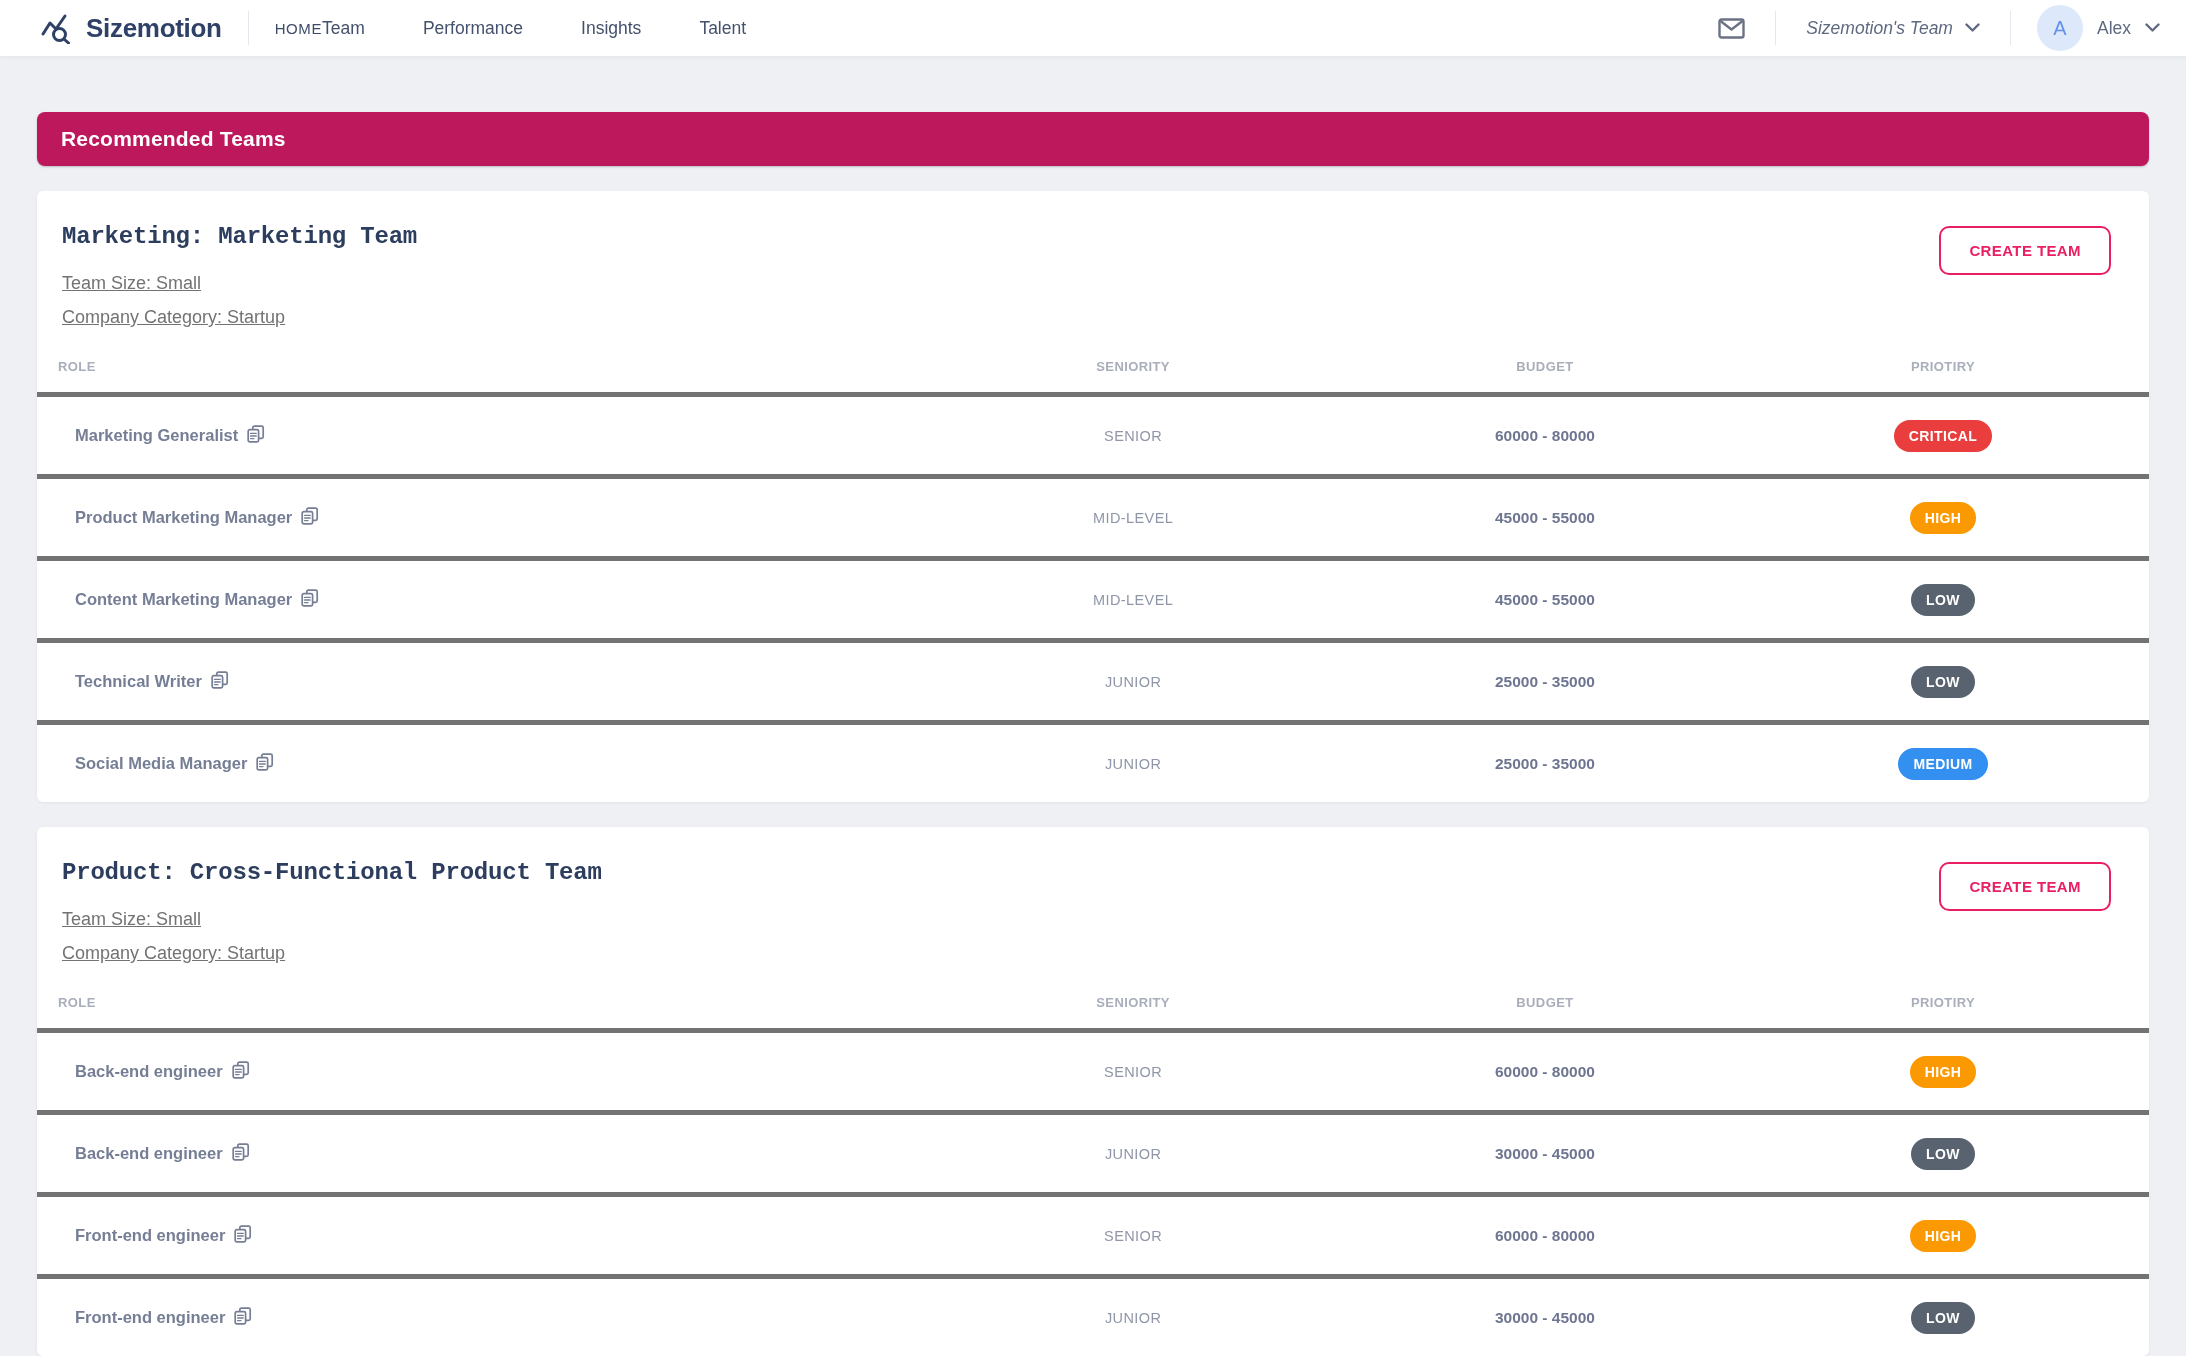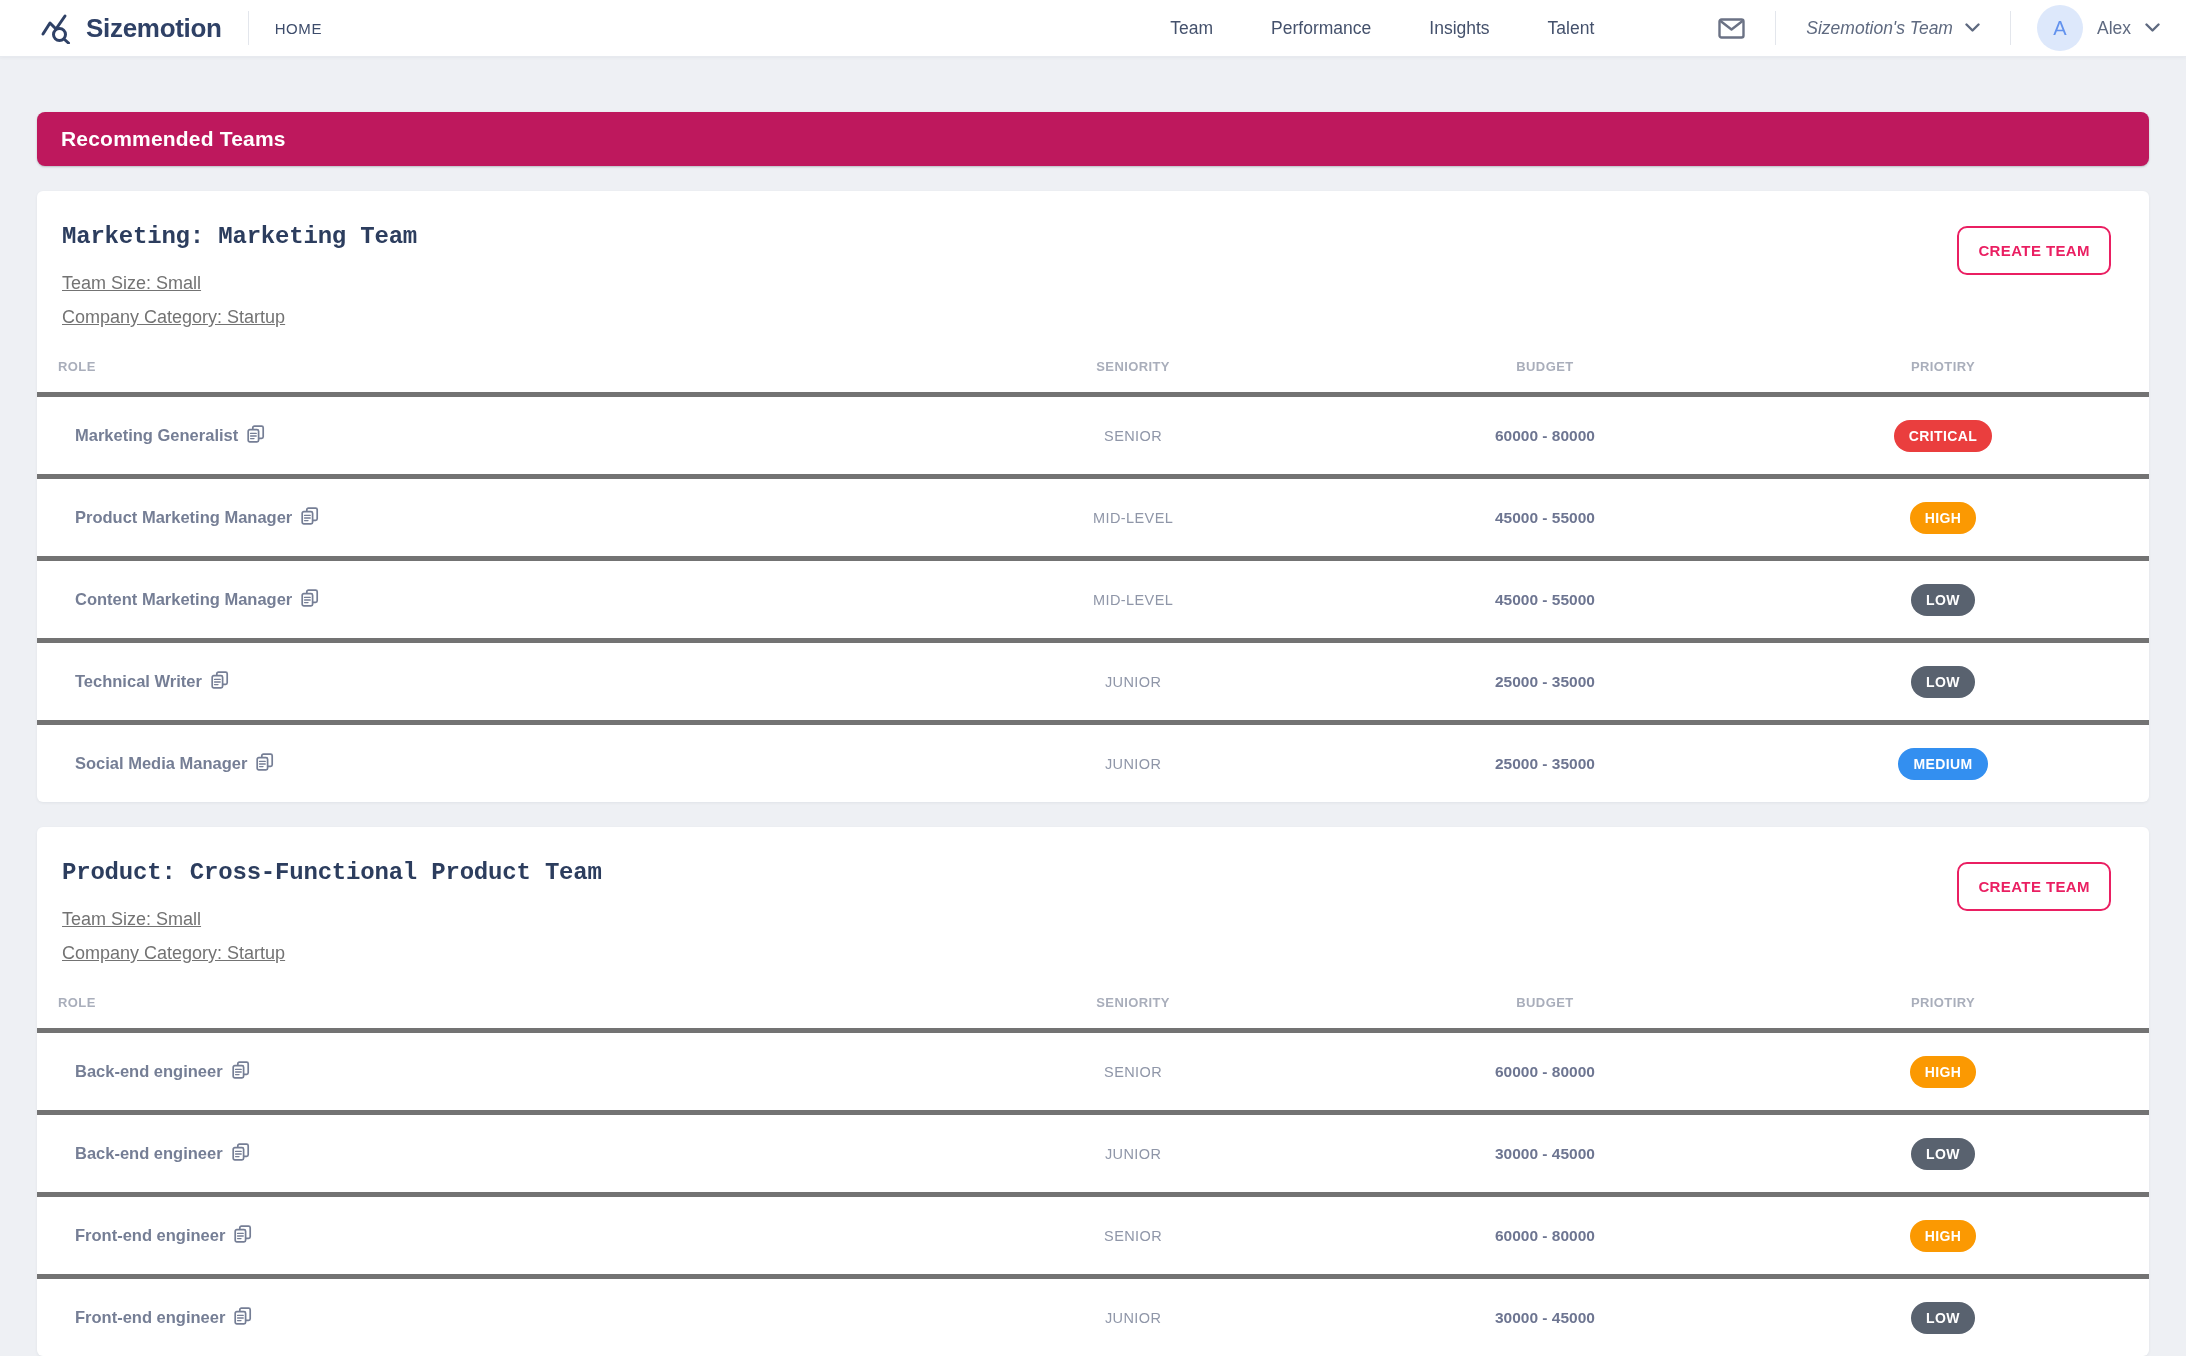--- a/index.html
+++ b/index.html
@@ -15,21 +15,21 @@
     height:57px; background:#ffffff;
     display:flex; align-items:center;
     padding:0 26px 0 40px;
     border-bottom:1px solid #e7eaef;
     box-shadow:0 1px 3px rgba(40,50,70,.05);
   }
   .brand { display:flex; align-items:center; gap:10px; }
   .brand-name { font-size:26px; font-weight:700; color:#2f4166; letter-spacing:-.3px; }
   .nav-divider { width:1px; height:34px; background:#e3e6ec; margin:0 26px; }
   .home-link { font-size:15px; font-weight:500; color:#3d4c6b; letter-spacing:.6px; cursor:pointer; }
-  .nav-center { flex:1; display:flex; justify-content:flex-end; gap:58px; margin-right:120px; }
+  .nav-center { flex:1; display:flex; justify-content:flex-start; gap:58px; margin-right:120px; }
   .nav-item { font-size:17.5px; color:#44516c; cursor:pointer; }
   .nav-right { display:flex; align-items:center; }
   .icon-btn { display:flex; align-items:center; cursor:pointer; padding:4px; }
   .team-select { display:flex; align-items:center; gap:12px; font-size:17.5px; color:#5f6a80; cursor:pointer; padding:0 4px;font-style:italic; }
   .user-chip { display:flex; align-items:center; gap:14px; cursor:pointer; }
   .avatar {
     width:46px; height:46px; border-radius:50%;
     background:#dde8fb; color:#6292ee;
     font-size:20px; display:flex; align-items:center; justify-content:center;
   }
@@ -50,21 +50,21 @@
     background:#ffffff; border-radius:6px;
     box-shadow:0 1px 3px rgba(40,50,70,.07);
     margin-bottom:25px; overflow:hidden;
   }
   .card-head { display:flex; justify-content:space-between; align-items:flex-start; padding:32px 38px 6px 25px; }
   .card-title { font-size:24px; font-weight:700; color:#2c3d5e; letter-spacing:-.2px; margin-bottom:16px;font-family:Liberation Mono, monospace; }
   .card-sub { font-size:18px; color:#737373; line-height:34px;text-decoration:underline; }
   .create-team-btn {
     background:#ffffff; border:2px solid #ea1f62; color:#ea1f62;
     font-family:inherit; font-size:15px; font-weight:700; letter-spacing:.4px;
-    border-radius:10px; padding:14px 19px; cursor:pointer; margin-top:3px;
+    border-radius:10px; padding:14px 28px; cursor:pointer; margin-top:3px;
   }
 
   .row-grid { display:grid; grid-template-columns:41.5% 20.8% 18.2% 19.5%; align-items:center; }
   .thead { height:52px; }
   .th { font-size:13px; font-weight:700; color:#a9aebb; letter-spacing:.4px; }
   .th.col-role { padding-left:21px; }
   .th.col-seniority, .th.col-budget, .th.col-priority { text-align:center; }
 
   .trow { height:82px; border-top:5px solid #737373; }
   .td.col-role { padding-left:38px; display:flex; align-items:center; gap:9px; }

